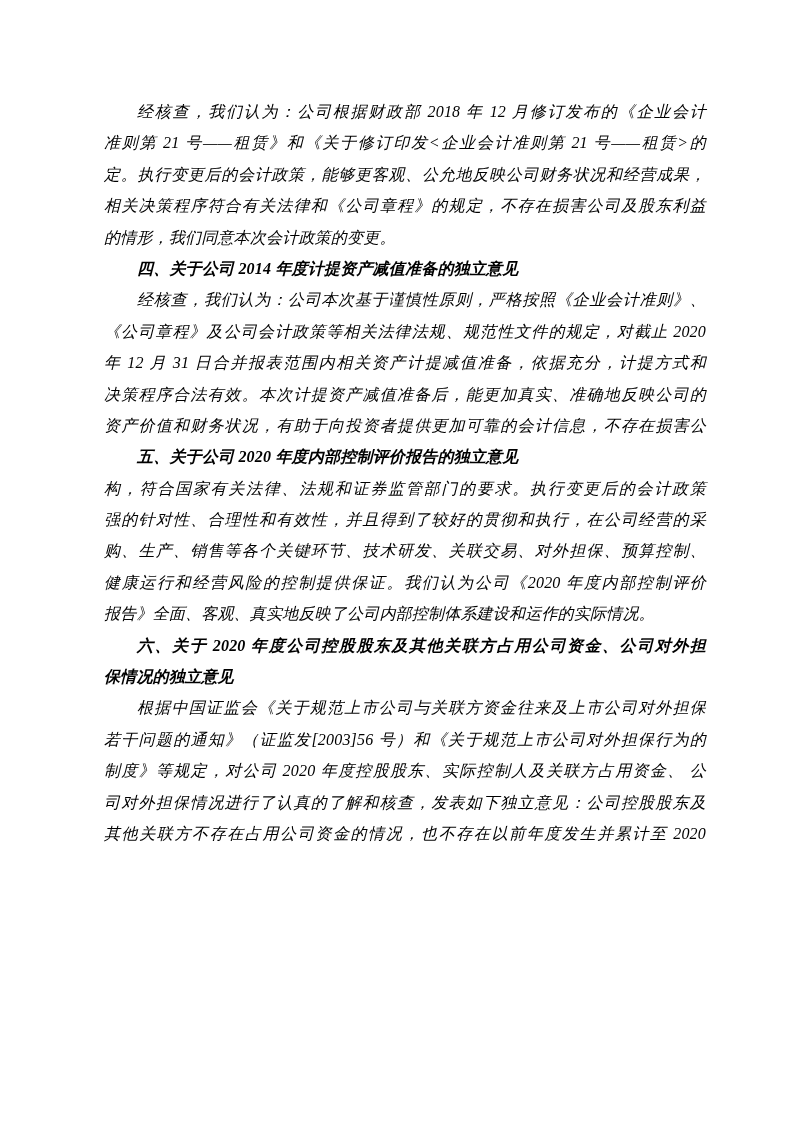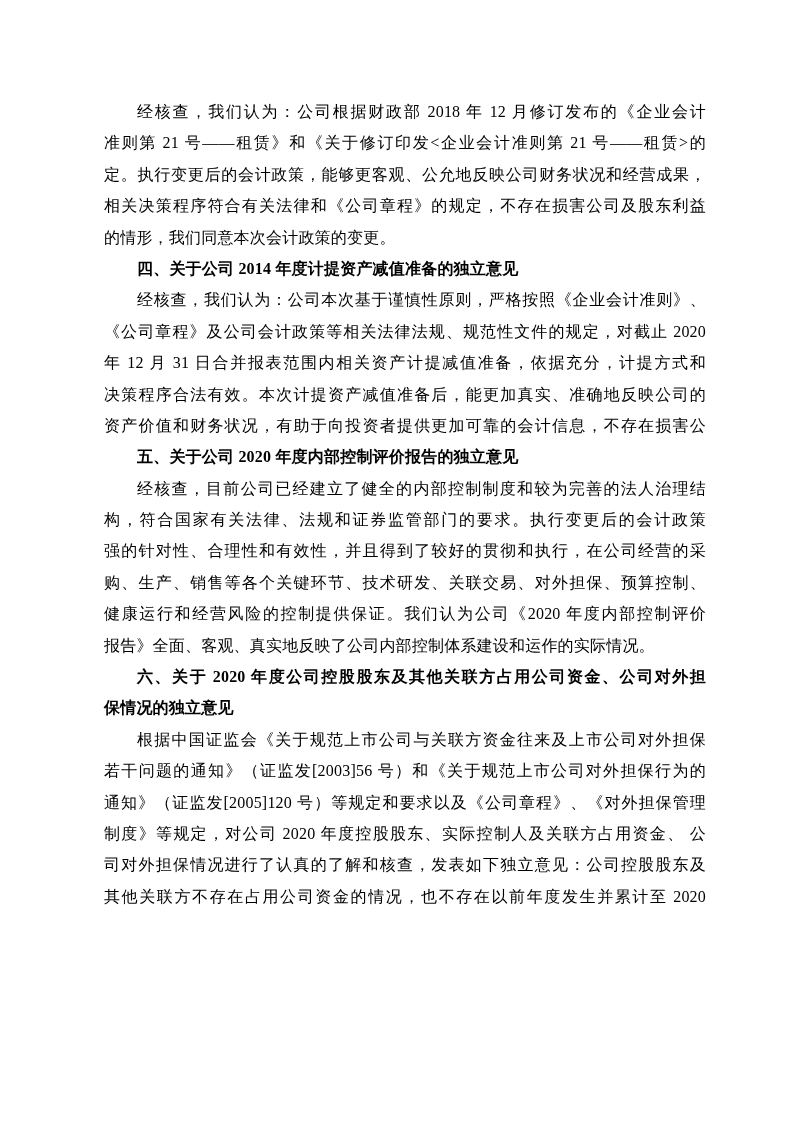--- a/index.html
+++ b/index.html
@@ -9,20 +9,21 @@
     font-family:"Liberation Serif","DejaVu Serif",serif;
   }
   .page{
     position:relative;
     width:793px;height:1122px;
     background:var(--bg,#ffffff);
     overflow:hidden;
   }
   .doc-body{
     padding:96px 87px 0 104px;
+    font-style:italic;
   }
   .ln{
     margin:0;
     font-family:"Liberation Serif","DejaVu Serif",serif;
     font-size:16px;
     line-height:31.4px;
     height:31.4px;
     color:var(--fg,#000000);
     letter-spacing:0.2px;
     white-space:nowrap;
@@ -50,31 +51,29 @@
     <p class="ln hd ind">四、关于公司 2014 年度计提资产减值准备的独立意见</p>
 
     <p class="ln j ind">经核查，我们认为：公司本次基于谨慎性原则，严格按照《企业会计准则》、</p>
     <p class="ln j">《公司章程》及公司会计政策等相关法律法规、规范性文件的规定，对截止 2020</p>
     <p class="ln j">年 12 月 31 日合并报表范围内相关资产计提减值准备，依据充分，计提方式和</p>
     <p class="ln j">决策程序合法有效。本次计提资产减值准备后，能更加真实、准确地反映公司的</p>
     <p class="ln j">资产价值和财务状况，有助于向投资者提供更加可靠的会计信息，不存在损害公</p>
 
     <p class="ln hd ind">五、关于公司 2020 年度内部控制评价报告的独立意见</p>
 
-    <p class="ln j ind">经核查，目前公司已经建立了健全的内部控制制度和较为完善的法人治理结</p>
     <p class="ln j">构，符合国家有关法律、法规和证券监管部门的要求。执行变更后的会计政策</p>
     <p class="ln j">强的针对性、合理性和有效性，并且得到了较好的贯彻和执行，在公司经营的采</p>
     <p class="ln j">购、生产、销售等各个关键环节、技术研发、关联交易、对外担保、预算控制、</p>
     <p class="ln j">健康运行和经营风险的控制提供保证。我们认为公司《2020 年度内部控制评价</p>
     <p class="ln">报告》全面、客观、真实地反映了公司内部控制体系建设和运作的实际情况。</p>
 
     <p class="ln hd ind j">六、关于 2020 年度公司控股股东及其他关联方占用公司资金、公司对外担</p>
     <p class="ln hd">保情况的独立意见</p>
 
     <p class="ln j ind">根据中国证监会《关于规范上市公司与关联方资金往来及上市公司对外担保</p>
     <p class="ln j">若干问题的通知》（证监发[2003]56 号）和《关于规范上市公司对外担保行为的</p>
-    <p class="ln j">通知》（证监发[2005]120 号）等规定和要求以及《公司章程》、《对外担保管理</p>
     <p class="ln j">制度》等规定，对公司 2020 年度控股股东、实际控制人及关联方占用资金、 公</p>
     <p class="ln j">司对外担保情况进行了认真的了解和核查，发表如下独立意见：公司控股股东及</p>
     <p class="ln j">其他关联方不存在占用公司资金的情况，也不存在以前年度发生并累计至 2020</p>
 
   </div>
 </div>
 
 </body></html>

